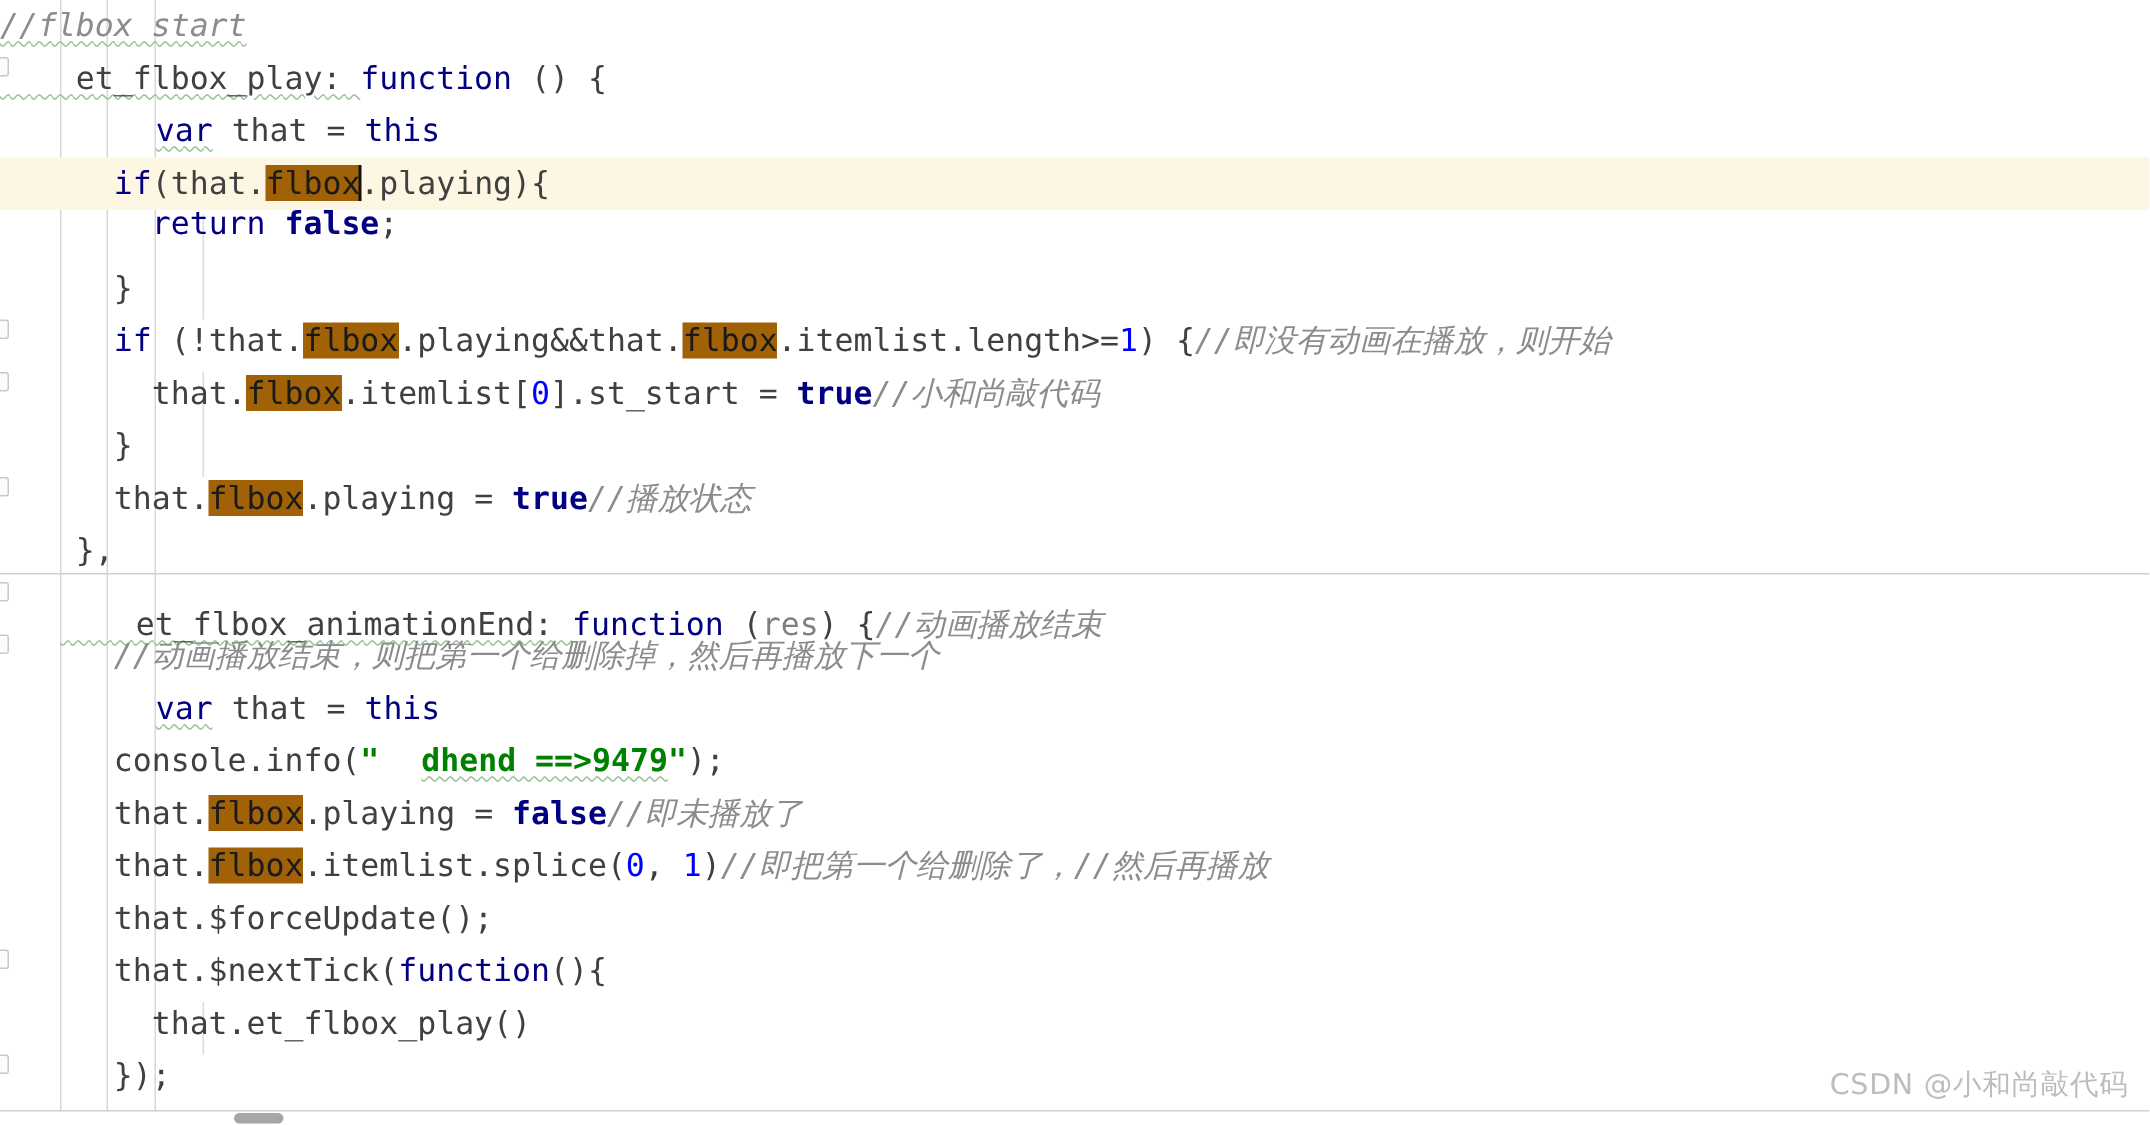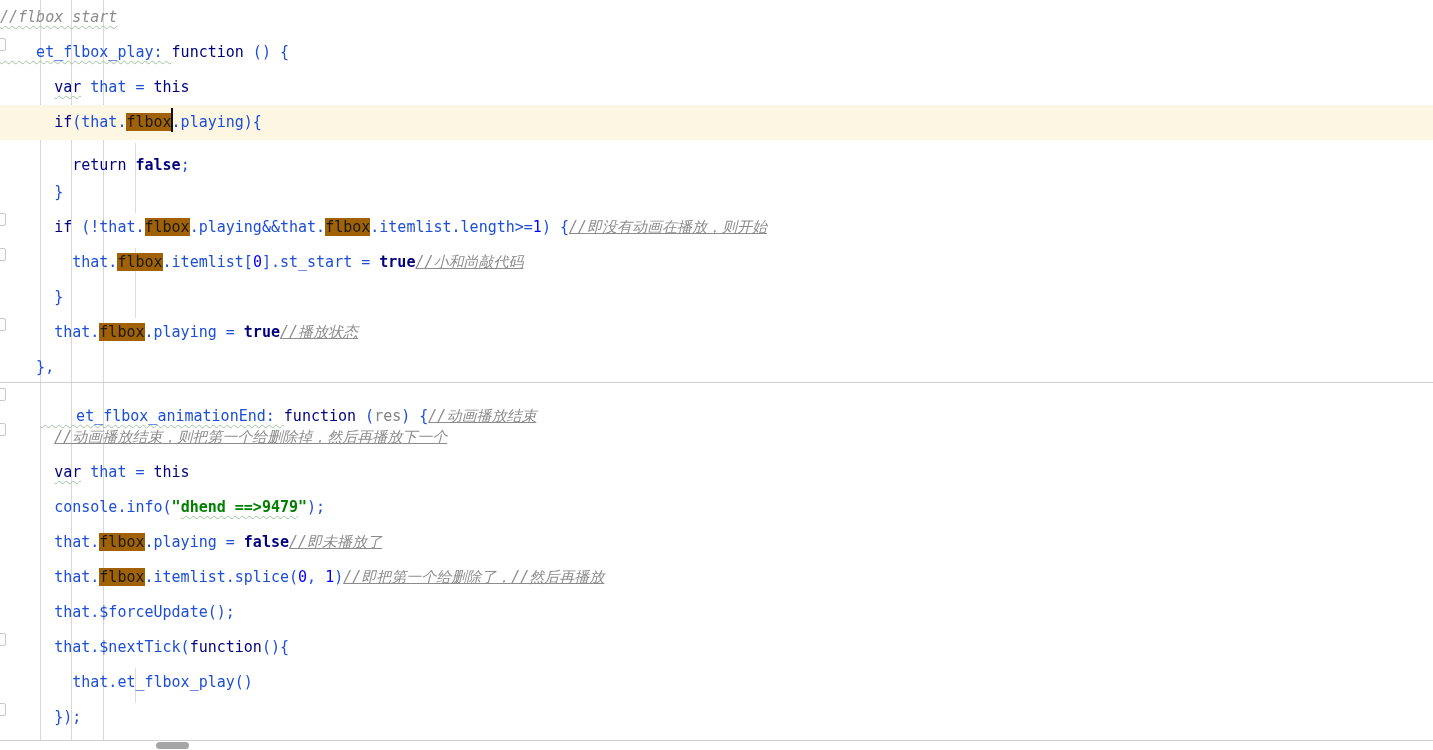--- a/index.html
+++ b/index.html
@@ -54,60 +54,61 @@
   }
 
   
   .line {
     position: absolute;
     left: 0;
     width: 1433px;
     height: 35px;
     line-height: 35px;
     white-space: pre;
-    font-size: 15px;
+    font-size: 21px;
     letter-spacing: 0px;
     color: #1a1a1a;
   }
   .line .content {
     display: inline-block;
     padding-left: 0;
   }
   .caret-line {
     position: absolute;
     left: 0;
     width: 1433px;
     height: 35px;
     background: #fdf6e3;
   }
 
   
   .kw      { color: #000080; font-weight: normal; }
   .bool    { color: #000080; font-weight: bold; }
   .num     { color: #0000ff; }
   .str     { color: #008000; font-weight: bold; }
-  .cmt     { color: #8c8c8c; font-style: italic; text-decoration: underline; }
+  .cmt     { color: #8c8c8c; font-style: italic; }
   .param   { color: #808080; }
-  .plain   { color: #1d4ed8; }
+  .plain   { color: #404040; }
   .hl      { background: #a16207; }
 
   
   .wavy {
     text-decoration: underline;
     text-decoration-style: wavy;
     text-decoration-color: #9ec49e;
     text-decoration-thickness: 1px;
     text-underline-offset: 3px;
   }
   .wavy-g {
     text-decoration: underline;
     text-decoration-style: wavy;
     text-decoration-color: #9ec49e;
     text-decoration-thickness: 1px;
     text-underline-offset: 3px;
+    margin-left: 28px;
   }
 
   
   .caret {
     display: inline-block;
     width: 0;
     border-left: 2px solid #111;
     height: 24px;
     vertical-align: -5px;
     margin: 0 -1px;
@@ -172,21 +173,21 @@
   <div class="hsep" style="top:740px;"></div>
 
   <div class="line" style="top:0px;"><span class="content" style="padding-left:0px;"><span class="cmt wavy">//flbox start</span></span></div>
 
   <div class="line" style="top:35px;"><span class="content"><span class="plain wavy">    et_flbox_play: </span><span class="kw">function</span><span class="plain"> () {</span></span></div>
 
   <div class="line" style="top:70px;"><span class="content"><span class="plain">      </span><span class="kw wavy-g">var</span><span class="plain"> that = </span><span class="kw">this</span></span></div>
 
   <div class="line" style="top:105px;"><span class="content"><span class="plain">      </span><span class="kw">if</span><span class="plain">(that.</span><span class="hl">flbox</span><span class="caret"></span><span class="plain">.playing){</span></span></div>
 
-  <div class="line" style="top:148px;"><span class="content"><span class="plain">        </span><span class="kw">return</span><span class="plain"> </span><span class="bool">false</span><span class="plain">;</span></span></div>
+  <div class="line" style="top:132px;"><span class="content"><span class="plain">        </span><span class="kw">return</span><span class="plain"> </span><span class="bool">false</span><span class="plain">;</span></span></div>
 
   <div class="line" style="top:175px;"><span class="content"><span class="plain">      }</span></span></div>
 
   <div class="line" style="top:210px;"><span class="content"><span class="plain">      </span><span class="kw">if</span><span class="plain"> (!that.</span><span class="hl">flbox</span><span class="plain">.playing&amp;&amp;that.</span><span class="hl">flbox</span><span class="plain">.itemlist.length&gt;=</span><span class="num">1</span><span class="plain">) {</span><span class="cmt">//即没有动画在播放，则开始</span></span></div>
 
   <div class="line" style="top:245px;"><span class="content"><span class="plain">        </span><span class="plain">that.</span><span class="hl">flbox</span><span class="plain">.itemlist[</span><span class="num">0</span><span class="plain">].st_start = </span><span class="bool">true</span><span class="cmt">//小和尚敲代码</span></span></div>
 
   <div class="line" style="top:280px;"><span class="content"><span class="plain">      }</span></span></div>
 
   <div class="line" style="top:315px;"><span class="content"><span class="plain">      </span><span class="plain">that.</span><span class="hl">flbox</span><span class="plain">.playing = </span><span class="bool">true</span><span class="cmt">//播放状态</span></span></div>
@@ -206,16 +207,17 @@
   <div class="line" style="top:560px;"><span class="content"><span class="plain">      </span><span class="plain">that.</span><span class="hl">flbox</span><span class="plain">.itemlist.splice(</span><span class="num">0</span><span class="plain">, </span><span class="num">1</span><span class="plain">)</span><span class="cmt">//即把第一个给删除了，//然后再播放</span></span></div>
 
   <div class="line" style="top:595px;"><span class="content"><span class="plain">      that.$forceUpdate();</span></span></div>
 
   <div class="line" style="top:630px;"><span class="content"><span class="plain">      </span><span class="plain">that.$nextTick(</span><span class="kw">function</span><span class="plain">(){</span></span></div>
 
   <div class="line" style="top:665px;"><span class="content"><span class="plain">        that.et_flbox_play()</span></span></div>
 
   <div class="line" style="top:700px;"><span class="content"><span class="plain">      });</span></span></div>
 
+  <div id="watermark">CSDN @小和尚敲代码</div>
 
   <div id="hscroll-thumb"></div>
 
 </div>
 
 </body></html>

